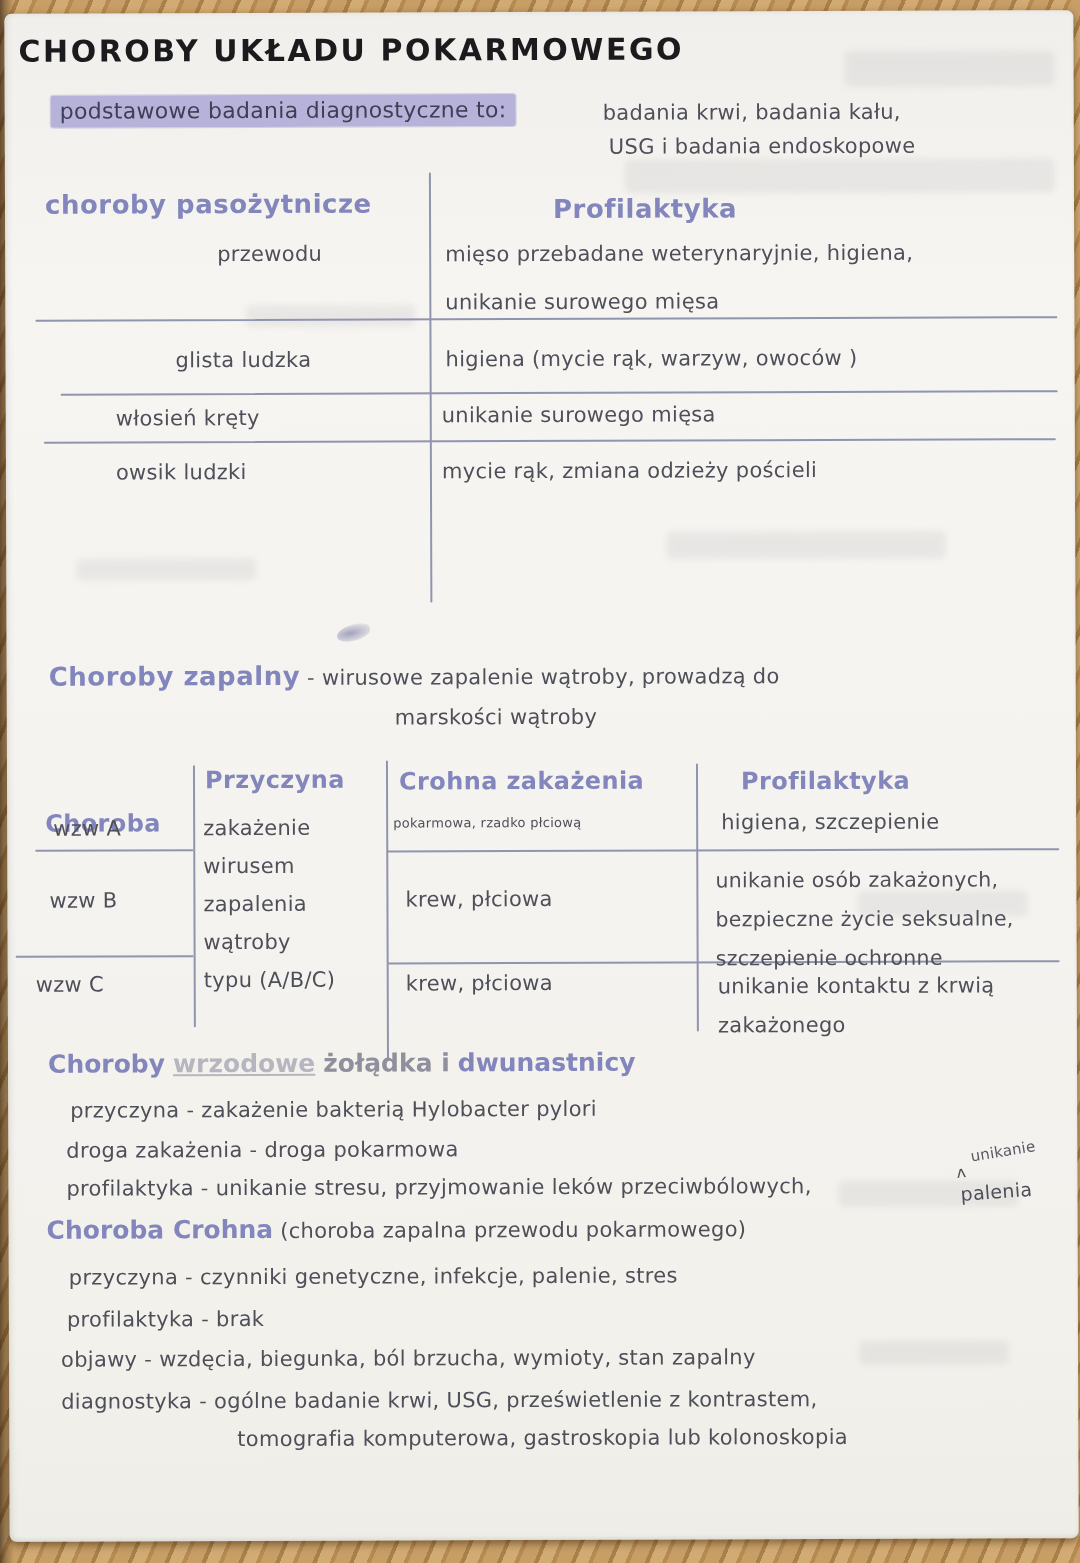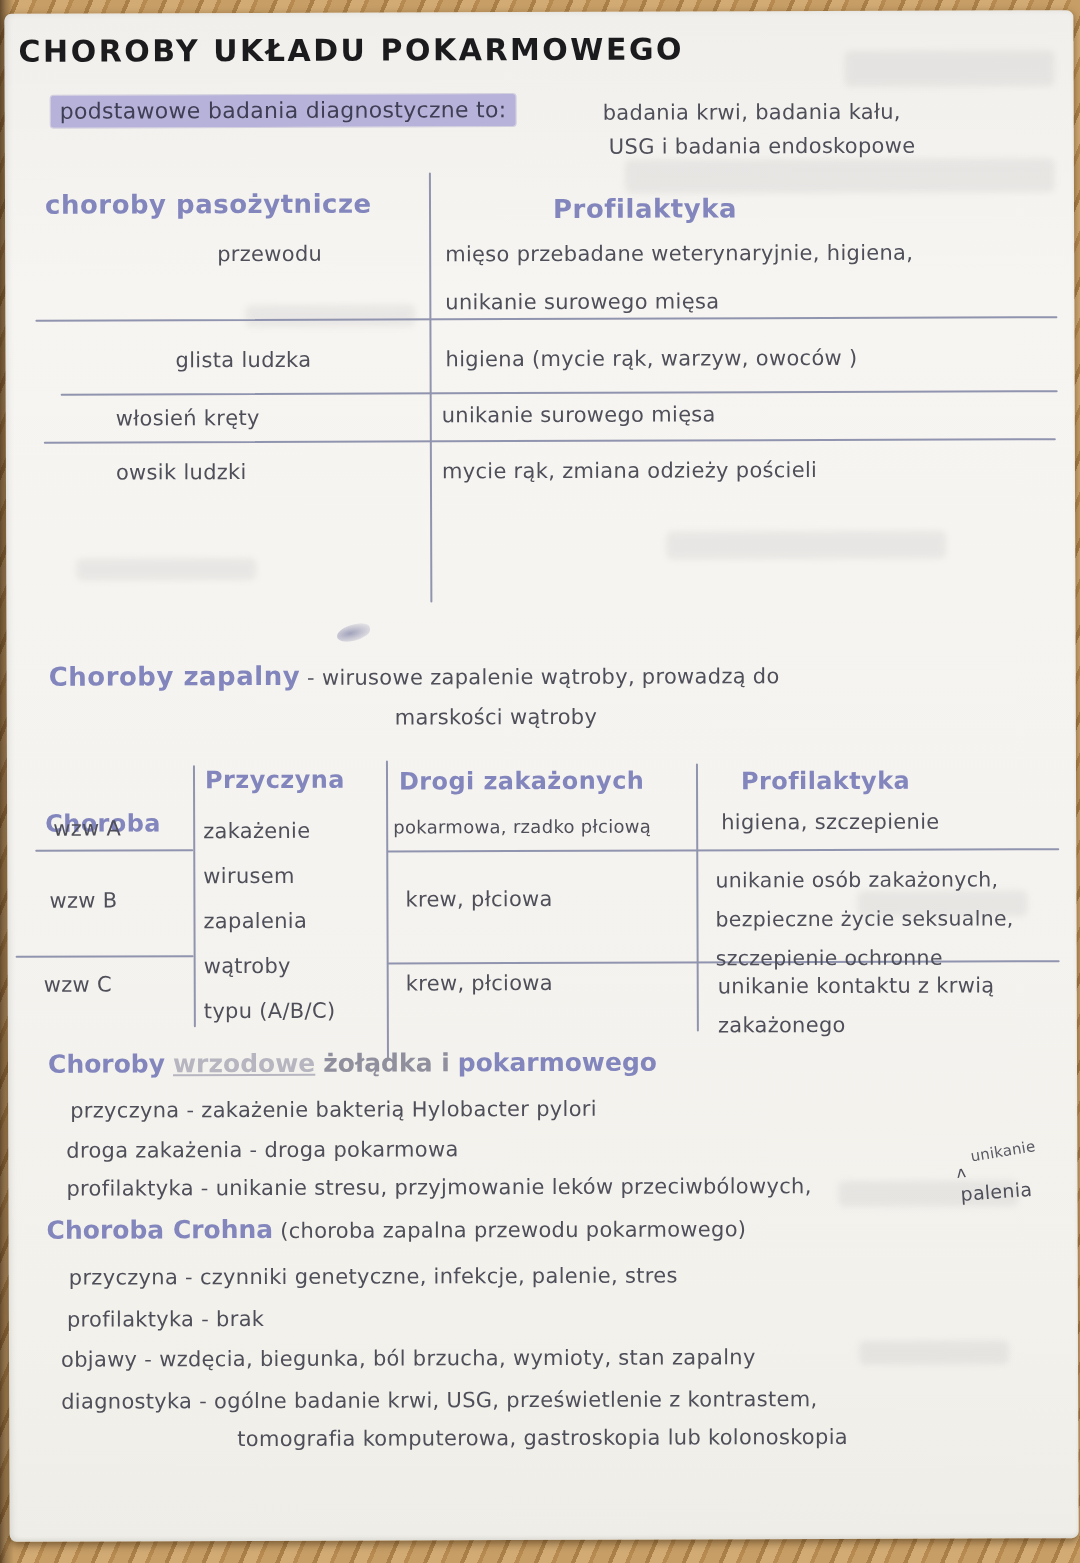--- a/index.html
+++ b/index.html
@@ -110,54 +110,54 @@
     <span class="purple head1">Choroby zapalny</span><span class="hw"> - wirusowe zapalenie wątroby, prowadzą do</span>
   </div>
   <div class="abs hw nowrap" style="left:388px;top:690px;">marskości wątroby</div>
 
   <div class="abs line vline" style="left:186px;top:752px;height:262px;"></div>
   <div class="abs line vline" style="left:379px;top:748px;height:298px;"></div>
   <div class="abs line vline" style="left:689px;top:752px;height:268px;"></div>
 
   <div class="abs purple head2 nowrap" style="left:38px;top:756px;margin-top:40px;">Choroba</div>
   <div class="abs purple head2 nowrap" style="left:198px;top:753px;">Przyczyna</div>
-  <div class="abs purple head2 nowrap" style="left:392px;top:755px;">Drogi zakażonych</div>
+  <div class="abs purple head2 nowrap" style="left:392px;top:755px;">Crohna zakażenia</div>
   <div class="abs purple head2 nowrap" style="left:734px;top:756px;">Profilaktyka</div>
 
   <div class="abs line hline" style="left:28px;top:836px;width:158px;"></div>
   <div class="abs line hline" style="left:380px;top:838px;width:672px;"></div>
   <div class="abs line hline" style="left:8px;top:942px;width:178px;"></div>
   <div class="abs line hline" style="left:380px;top:950px;width:672px;"></div>
 
   <div class="abs hw nowrap" style="left:46px;top:800px;">wzw A</div>
   <div class="abs hw nowrap" style="left:42px;top:872px;">wzw B</div>
-  <div class="abs hw nowrap" style="left:36px;top:956px;">wzw C</div>
+  <div class="abs hw nowrap" style="left:28px;top:956px;">wzw C</div>
 
-  <div class="abs hw" style="left:196px;top:796px;width:180px;line-height:45px;">zakażenie
+  <div class="abs hw" style="left:196px;top:796px;width:180px;line-height:38px;">zakażenie
 wirusem
 zapalenia
 wątroby
 typu (A/B/C)</div>
 
-  <div class="abs hw nowrap" style="left:386px;top:802px;font-size:18px;">pokarmowa, rzadko płciową</div>
+  <div class="abs hw nowrap" style="left:386px;top:802px;font-size:13px;">pokarmowa, rzadko płciową</div>
   <div class="abs hw nowrap" style="left:398px;top:872px;">krew, płciowa</div>
   <div class="abs hw nowrap" style="left:398px;top:956px;">krew, płciowa</div>
 
   <div class="abs hw nowrap" style="left:714px;top:796px;">higiena, szczepienie</div>
   <div class="abs hw" style="left:708px;top:850px;width:350px;line-height:39px;font-size:20.5px;">unikanie osób zakażonych,
 bezpieczne życie seksualne,
 szczepienie ochronne</div>
   <div class="abs hw" style="left:710px;top:956px;width:350px;line-height:39px;">unikanie kontaktu z krwią
 zakażonego</div>
 
   <div class="abs nowrap" style="left:40px;top:1036px;font-size:25px;">
     <span class="purple">Choroby</span>
     <span class="faint">wrzodowe</span>
     <span class="midgray">żołądka i</span>
-    <span class="purple">pokarmowego</span>
+    <span class="purple">dwunastnicy</span>
   </div>
   <div class="abs hw nowrap" style="left:62px;top:1082px;">przyczyna - zakażenie bakterią Hylobacter pylori</div>
   <div class="abs hw nowrap" style="left:58px;top:1122px;">droga zakażenia - droga pokarmowa</div>
   <div class="abs hw nowrap" style="left:58px;top:1160px;">profilaktyka - unikanie stresu, przyjmowanie leków przeciwbólowych,</div>
   <span class="abs caret" style="left:948px;top:1152px;">ʌ</span>
   <div class="abs small-insert nowrap" style="left:962px;top:1132px;">unikanie</div>
   <div class="abs small-insert2 nowrap" style="left:952px;top:1170px;">palenia</div>
 
   <div class="abs nowrap" style="left:38px;top:1202px;">
     <span class="purple" style="font-size:25px;">Choroba Crohna</span><span class="hw"> (choroba zapalna przewodu pokarmowego)</span>

